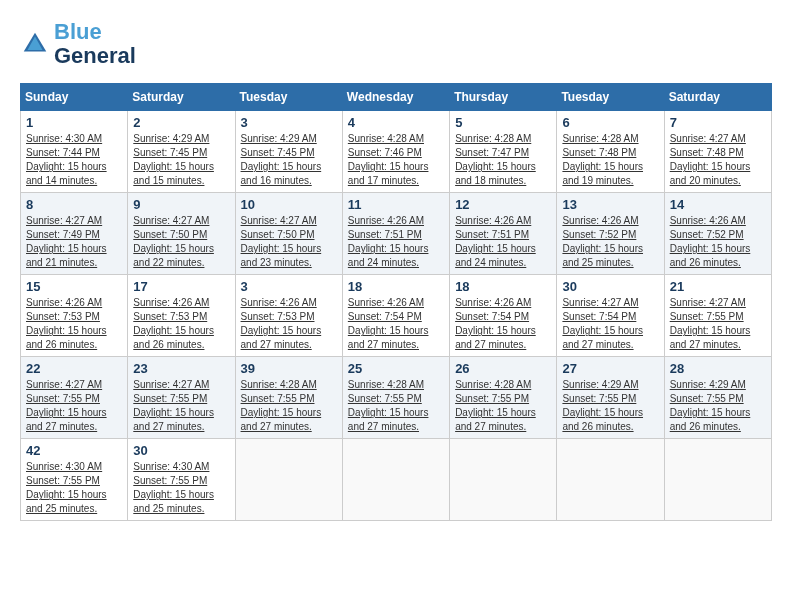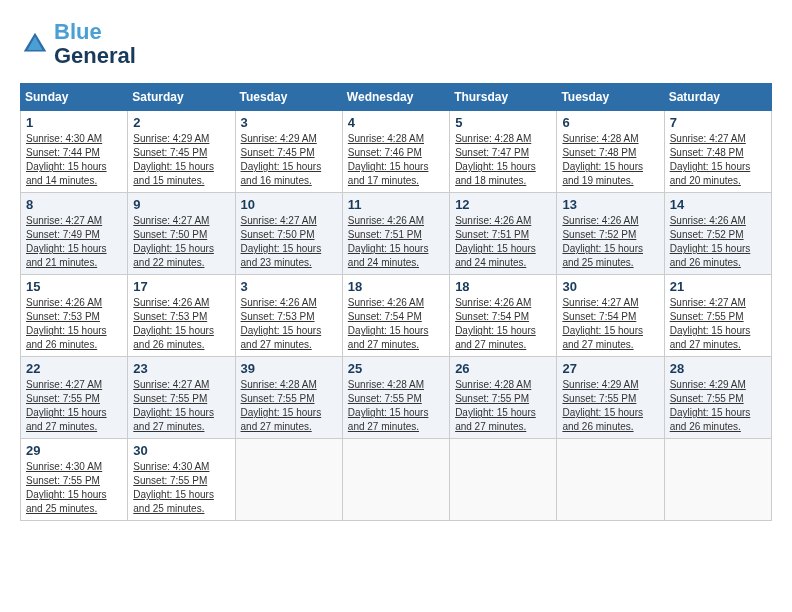--- a/index.html
+++ b/index.html
@@ -234,21 +234,21 @@
         <span class="day-num">27</span>
         <div class="day-info">Sunrise: 4:29 AM<br>Sunset: 7:55 PM<br>Daylight: 15 hours and 26 minutes.</div>
       </td>
         <td>
         <span class="day-num">28</span>
         <div class="day-info">Sunrise: 4:29 AM<br>Sunset: 7:55 PM<br>Daylight: 15 hours and 26 minutes.</div>
       </td>
       </tr>
       <tr>
         <td>
-        <span class="day-num">29</span>
+        <span class="day-num">42</span>
         <div class="day-info">Sunrise: 4:30 AM<br>Sunset: 7:55 PM<br>Daylight: 15 hours and 25 minutes.</div>
       </td>
         <td>
         <span class="day-num">30</span>
         <div class="day-info">Sunrise: 4:30 AM<br>Sunset: 7:55 PM<br>Daylight: 15 hours and 25 minutes.</div>
       </td>
         <td class="empty-cell"></td>
         <td class="empty-cell"></td>
         <td class="empty-cell"></td>
         <td class="empty-cell"></td>

